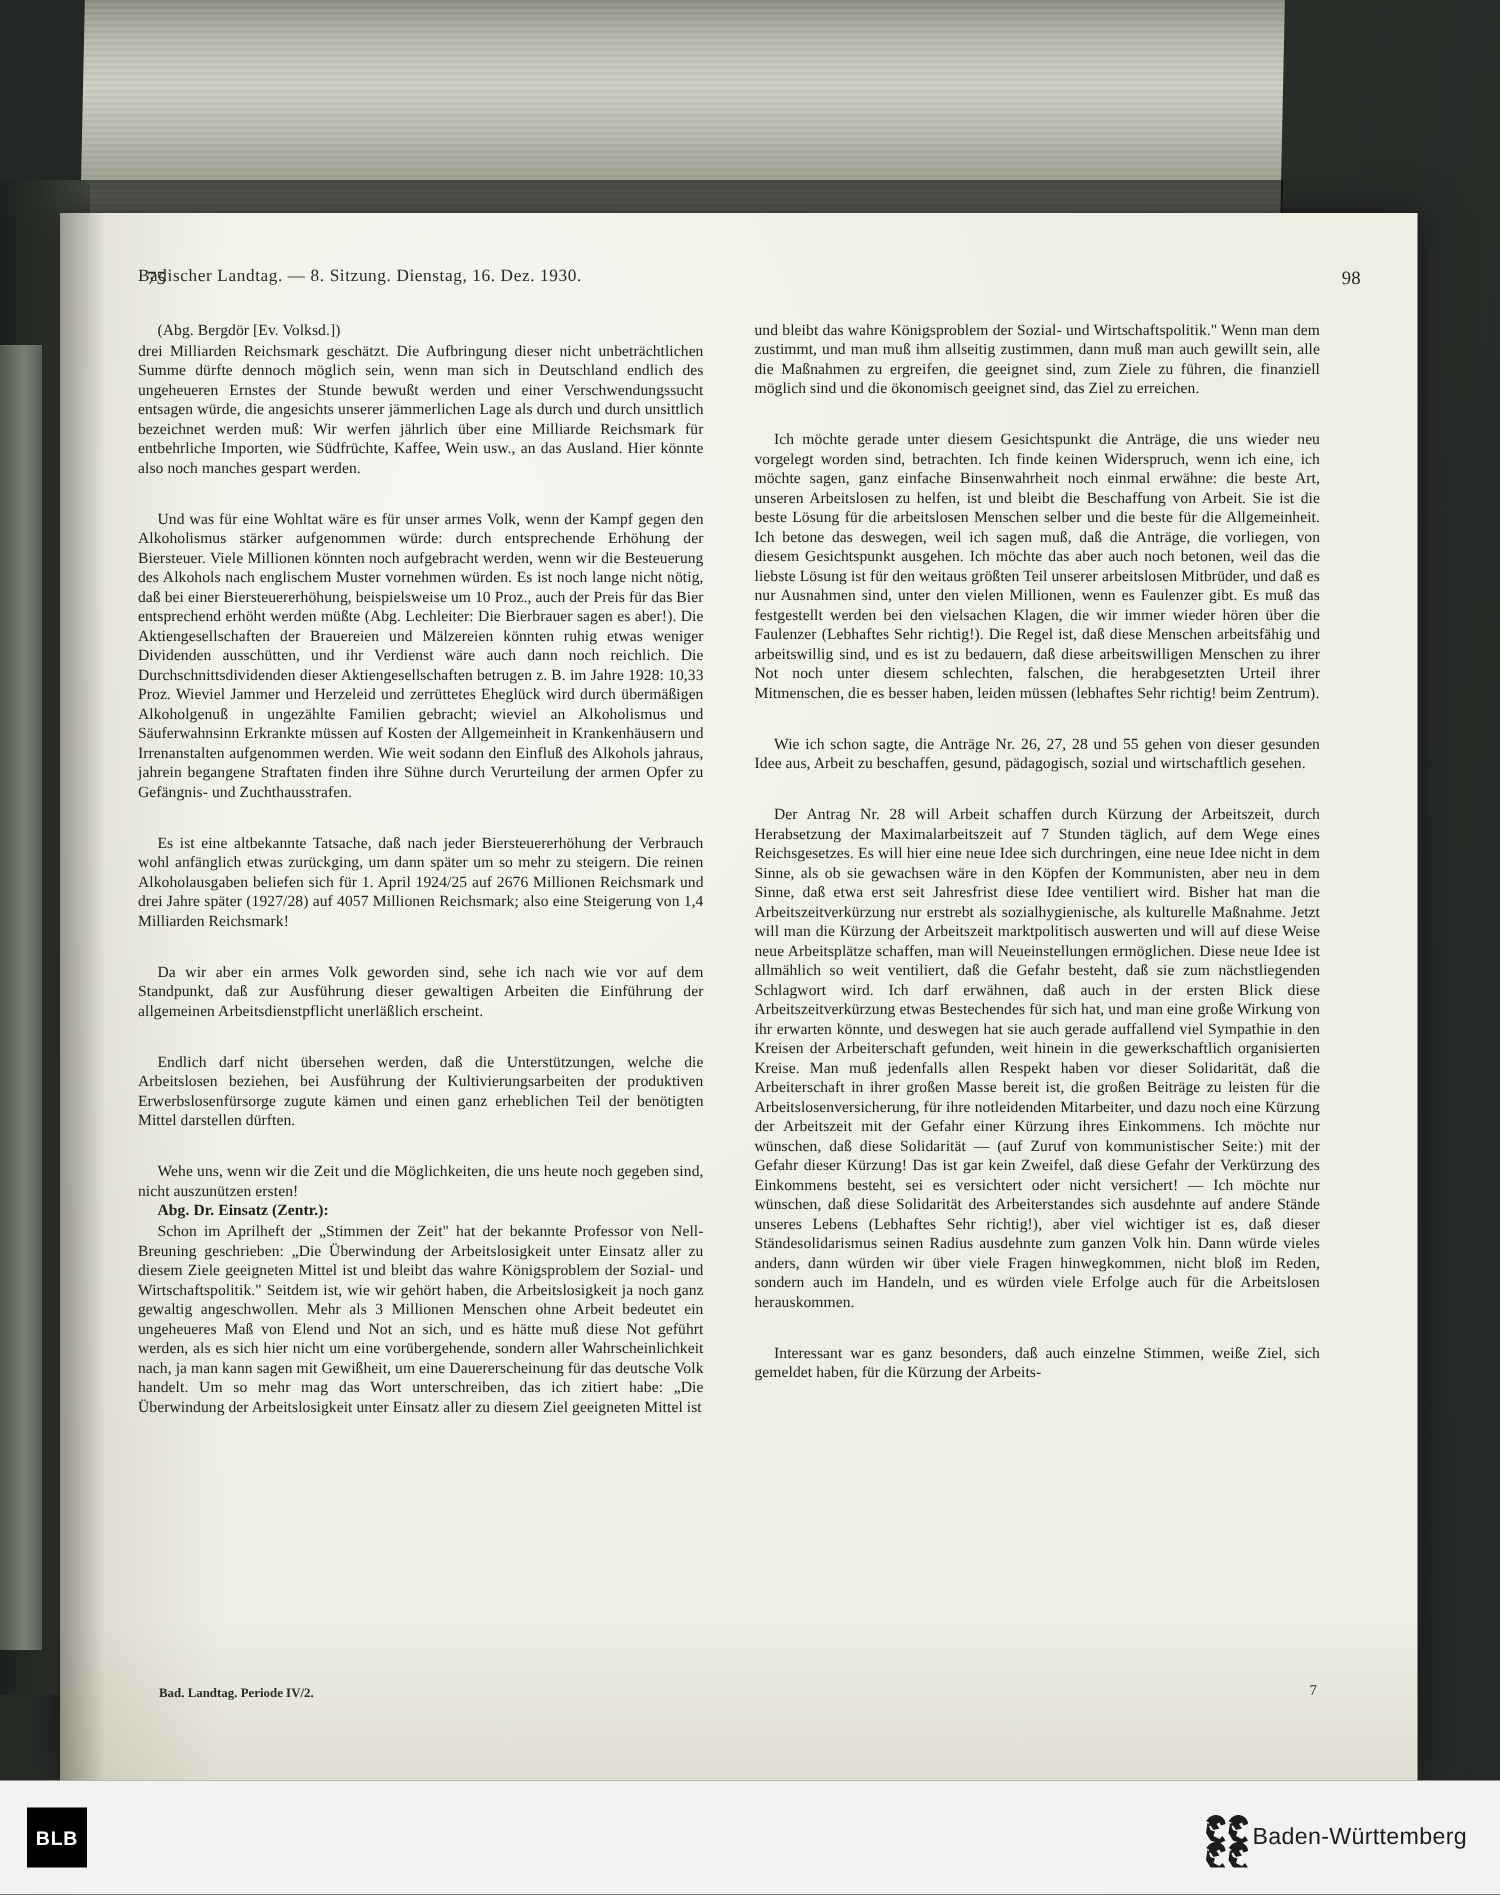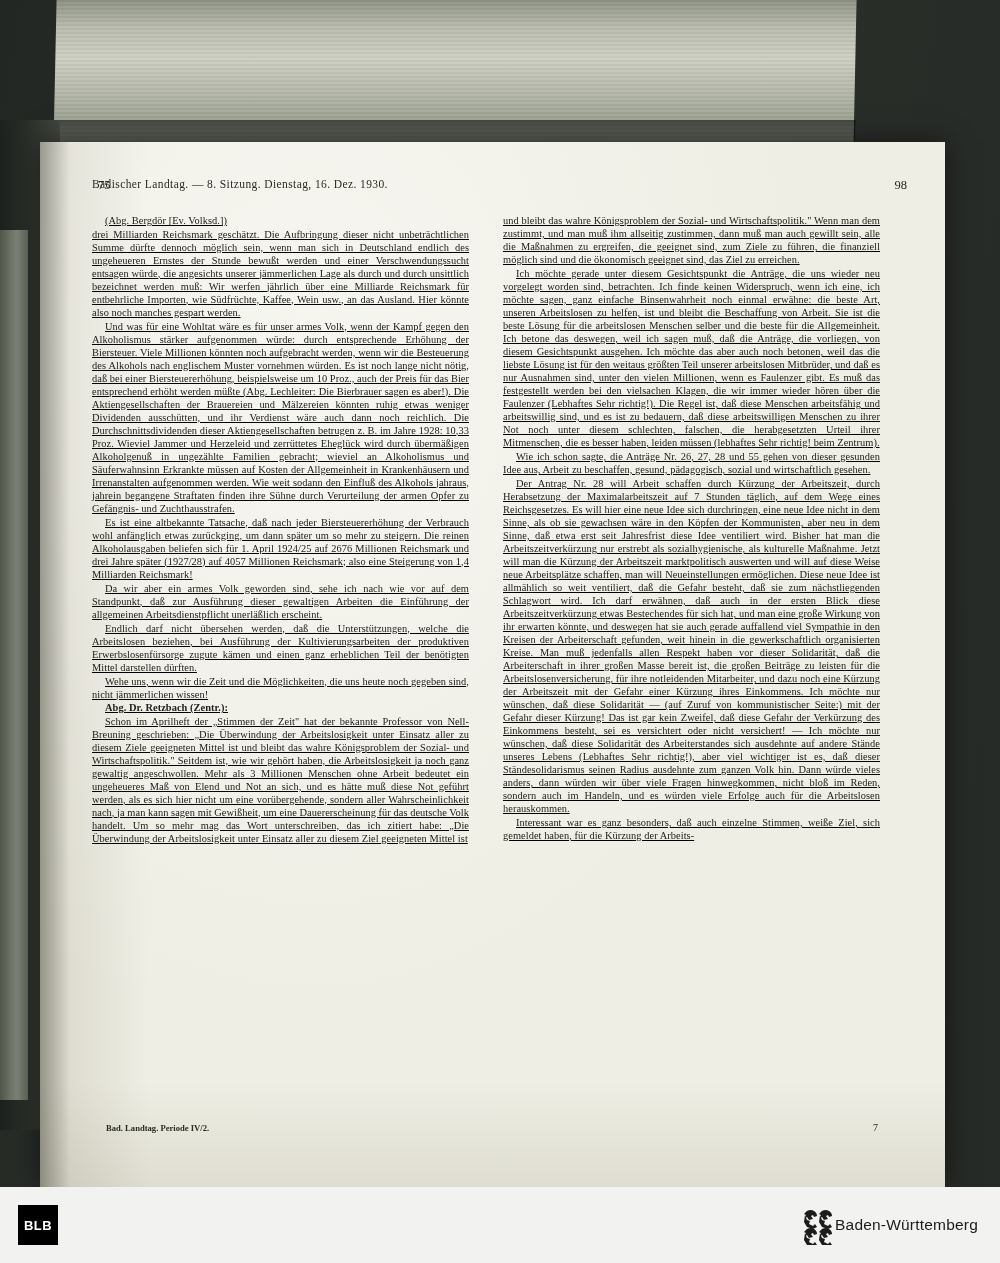--- a/index.html
+++ b/index.html
@@ -128,39 +128,38 @@
     color: #2a2b22;
     font-family: "Liberation Serif", serif;
   }
 
   
   .columns {
     position: relative;
     display: flex;
     gap: 34px;
     height: 905px;
-    text-decoration: underline;
   }
   .col {
     width: 377px;
     position: relative;
   }
   .col p, .col .speaker, .col .colhead {
     font-family: "Liberation Serif", serif;
     font-size: 10.4px;
     line-height: 13.0px;
     color: #23241c;
     text-align: justify;
     margin: 0 0 0.5px 0;
     text-indent: 13px;
     letter-spacing: .05px;
     -webkit-font-smoothing: antialiased;
   }
   .col p.noindent { text-indent: 0; }
-  .col p.gap { margin-top: 1px; }
+  .col p.gap { margin-top: 21px; }
   .colhead {
     text-indent: 0;
     margin-bottom: 6px;
   }
   .speaker {
     text-indent: 0;
     text-align: center;
     font-weight: bold;
     margin: 12px 0 6px 0;
     font-size: 10.6px;
@@ -262,22 +261,22 @@
 
     <div class="columns">
 
       <div class="col">
         <p class="colhead">(Abg. Bergdör [Ev. Volksd.])</p>
         <p class="noindent">drei Milliarden Reichsmark geschätzt. Die Aufbringung dieser nicht unbeträchtlichen Summe dürfte dennoch möglich sein, wenn man sich in Deutschland endlich des ungeheueren Ernstes der Stunde bewußt werden und einer Verschwendungssucht entsagen würde, die angesichts unserer jämmerlichen Lage als durch und durch unsittlich bezeichnet werden muß: Wir werfen jährlich über eine Milliarde Reichsmark für entbehrliche Importen, wie Südfrüchte, Kaffee, Wein usw., an das Ausland. Hier könnte also noch manches gespart werden.</p>
         <p class="gap">Und was für eine Wohltat wäre es für unser armes Volk, wenn der Kampf gegen den Alkoholismus stärker aufgenommen würde: durch entsprechende Erhöhung der Biersteuer. Viele Millionen könnten noch aufgebracht werden, wenn wir die Besteuerung des Alkohols nach englischem Muster vornehmen würden. Es ist noch lange nicht nötig, daß bei einer Biersteuererhöhung, beispielsweise um 10 Proz., auch der Preis für das Bier entsprechend erhöht werden müßte (Abg. Lechleiter: Die Bierbrauer sagen es aber!). Die Aktiengesellschaften der Brauereien und Mälzereien könnten ruhig etwas weniger Dividenden ausschütten, und ihr Verdienst wäre auch dann noch reichlich. Die Durchschnittsdividenden dieser Aktiengesellschaften betrugen z. B. im Jahre 1928: 10,33 Proz. Wieviel Jammer und Herzeleid und zerrüttetes Eheglück wird durch übermäßigen Alkoholgenuß in ungezählte Familien gebracht; wieviel an Alkoholismus und Säuferwahnsinn Erkrankte müssen auf Kosten der Allgemeinheit in Krankenhäusern und Irrenanstalten aufgenommen werden. Wie weit sodann den Einfluß des Alkohols jahraus, jahrein begangene Straftaten finden ihre Sühne durch Verurteilung der armen Opfer zu Gefängnis- und Zuchthausstrafen.</p>
         <p class="gap">Es ist eine altbekannte Tatsache, daß nach jeder Biersteuererhöhung der Verbrauch wohl anfänglich etwas zurückging, um dann später um so mehr zu steigern. Die reinen Alkoholausgaben beliefen sich für 1. April 1924/25 auf 2676 Millionen Reichsmark und drei Jahre später (1927/28) auf 4057 Millionen Reichsmark; also eine Steigerung von 1,4 Milliarden Reichsmark!</p>
         <p class="gap">Da wir aber ein armes Volk geworden sind, sehe ich nach wie vor auf dem Standpunkt, daß zur Ausführung dieser gewaltigen Arbeiten die Einführung der allgemeinen Arbeitsdienstpflicht unerläßlich erscheint.</p>
         <p class="gap">Endlich darf nicht übersehen werden, daß die Unterstützungen, welche die Arbeitslosen beziehen, bei Ausführung der Kultivierungsarbeiten der produktiven Erwerbslosenfürsorge zugute kämen und einen ganz erheblichen Teil der benötigten Mittel darstellen dürften.</p>
-        <p class="gap">Wehe uns, wenn wir die Zeit und die Möglichkeiten, die uns heute noch gegeben sind, nicht jämmerlichen wissen!</p>
-        <p class="speaker">Abg. Dr. Retzbach (Zentr.):</p>
+        <p class="gap">Wehe uns, wenn wir die Zeit und die Möglichkeiten, die uns heute noch gegeben sind, nicht auszunützen ersten!</p>
+        <p class="speaker">Abg. Dr. Einsatz (Zentr.):</p>
         <p>Schon im Aprilheft der „Stimmen der Zeit" hat der bekannte Professor von Nell-Breuning geschrieben: „Die Überwindung der Arbeitslosigkeit unter Einsatz aller zu diesem Ziele geeigneten Mittel ist und bleibt das wahre Königsproblem der Sozial- und Wirtschaftspolitik." Seitdem ist, wie wir gehört haben, die Arbeitslosigkeit ja noch ganz gewaltig angeschwollen. Mehr als 3 Millionen Menschen ohne Arbeit bedeutet ein ungeheueres Maß von Elend und Not an sich, und es hätte muß diese Not geführt werden, als es sich hier nicht um eine vorübergehende, sondern aller Wahrscheinlichkeit nach, ja man kann sagen mit Gewißheit, um eine Dauererscheinung für das deutsche Volk handelt. Um so mehr mag das Wort unterschreiben, das ich zitiert habe: „Die Überwindung der Arbeitslosigkeit unter Einsatz aller zu diesem Ziel geeigneten Mittel ist</p>
         <div class="signature">Bad. Landtag. Periode IV/2.</div>
       </div>
 
       <div class="col">
         <p class="noindent">und bleibt das wahre Königsproblem der Sozial- und Wirtschaftspolitik." Wenn man dem zustimmt, und man muß ihm allseitig zustimmen, dann muß man auch gewillt sein, alle die Maßnahmen zu ergreifen, die geeignet sind, zum Ziele zu führen, die finanziell möglich sind und die ökonomisch geeignet sind, das Ziel zu erreichen.</p>
         <p class="gap">Ich möchte gerade unter diesem Gesichtspunkt die Anträge, die uns wieder neu vorgelegt worden sind, betrachten. Ich finde keinen Widerspruch, wenn ich eine, ich möchte sagen, ganz einfache Binsenwahrheit noch einmal erwähne: die beste Art, unseren Arbeitslosen zu helfen, ist und bleibt die Beschaffung von Arbeit. Sie ist die beste Lösung für die arbeitslosen Menschen selber und die beste für die Allgemeinheit. Ich betone das deswegen, weil ich sagen muß, daß die Anträge, die vorliegen, von diesem Gesichtspunkt ausgehen. Ich möchte das aber auch noch betonen, weil das die liebste Lösung ist für den weitaus größten Teil unserer arbeitslosen Mitbrüder, und daß es nur Ausnahmen sind, unter den vielen Millionen, wenn es Faulenzer gibt. Es muß das festgestellt werden bei den vielsachen Klagen, die wir immer wieder hören über die Faulenzer (Lebhaftes Sehr richtig!). Die Regel ist, daß diese Menschen arbeitsfähig und arbeitswillig sind, und es ist zu bedauern, daß diese arbeitswilligen Menschen zu ihrer Not noch unter diesem schlechten, falschen, die herabgesetzten Urteil ihrer Mitmenschen, die es besser haben, leiden müssen (lebhaftes Sehr richtig! beim Zentrum).</p>
         <p class="gap">Wie ich schon sagte, die Anträge Nr. 26, 27, 28 und 55 gehen von dieser gesunden Idee aus, Arbeit zu beschaffen, gesund, pädagogisch, sozial und wirtschaftlich gesehen.</p>
         <p class="gap">Der Antrag Nr. 28 will Arbeit schaffen durch Kürzung der Arbeitszeit, durch Herabsetzung der Maximalarbeitszeit auf 7 Stunden täglich, auf dem Wege eines Reichsgesetzes. Es will hier eine neue Idee sich durchringen, eine neue Idee nicht in dem Sinne, als ob sie gewachsen wäre in den Köpfen der Kommunisten, aber neu in dem Sinne, daß etwa erst seit Jahresfrist diese Idee ventiliert wird. Bisher hat man die Arbeitszeitverkürzung nur erstrebt als sozialhygienische, als kulturelle Maßnahme. Jetzt will man die Kürzung der Arbeitszeit marktpolitisch auswerten und will auf diese Weise neue Arbeitsplätze schaffen, man will Neueinstellungen ermöglichen. Diese neue Idee ist allmählich so weit ventiliert, daß die Gefahr besteht, daß sie zum nächstliegenden Schlagwort wird. Ich darf erwähnen, daß auch in der ersten Blick diese Arbeitszeitverkürzung etwas Bestechendes für sich hat, und man eine große Wirkung von ihr erwarten könnte, und deswegen hat sie auch gerade auffallend viel Sympathie in den Kreisen der Arbeiterschaft gefunden, weit hinein in die gewerkschaftlich organisierten Kreise. Man muß jedenfalls allen Respekt haben vor dieser Solidarität, daß die Arbeiterschaft in ihrer großen Masse bereit ist, die großen Beiträge zu leisten für die Arbeitslosenversicherung, für ihre notleidenden Mitarbeiter, und dazu noch eine Kürzung der Arbeitszeit mit der Gefahr einer Kürzung ihres Einkommens. Ich möchte nur wünschen, daß diese Solidarität — (auf Zuruf von kommunistischer Seite:) mit der Gefahr dieser Kürzung! Das ist gar kein Zweifel, daß diese Gefahr der Verkürzung des Einkommens besteht, sei es versichtert oder nicht versichert! — Ich möchte nur wünschen, daß diese Solidarität des Arbeiterstandes sich ausdehnte auf andere Stände unseres Lebens (Lebhaftes Sehr richtig!), aber viel wichtiger ist es, daß dieser Ständesolidarismus seinen Radius ausdehnte zum ganzen Volk hin. Dann würde vieles anders, dann würden wir über viele Fragen hinwegkommen, nicht bloß im Reden, sondern auch im Handeln, und es würden viele Erfolge auch für die Arbeitslosen herauskommen.</p>
         <p class="gap">Interessant war es ganz besonders, daß auch einzelne Stimmen, weiße Ziel, sich gemeldet haben, für die Kürzung der Arbeits-</p>

